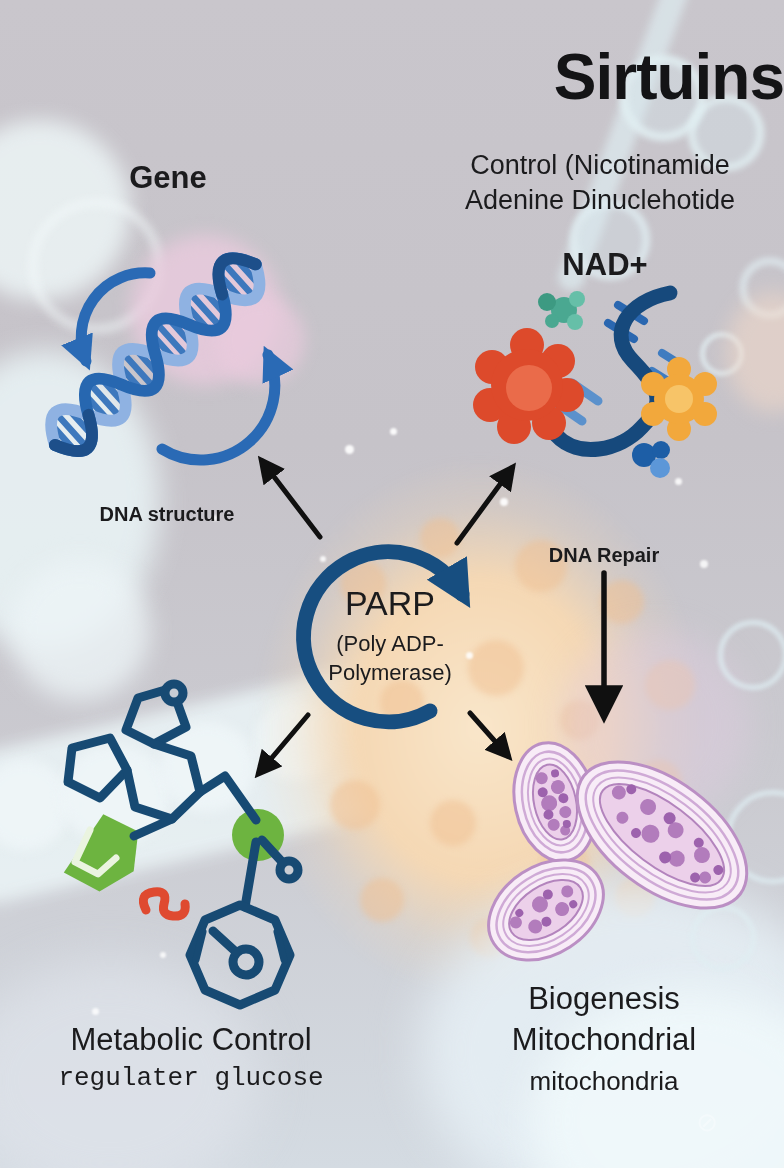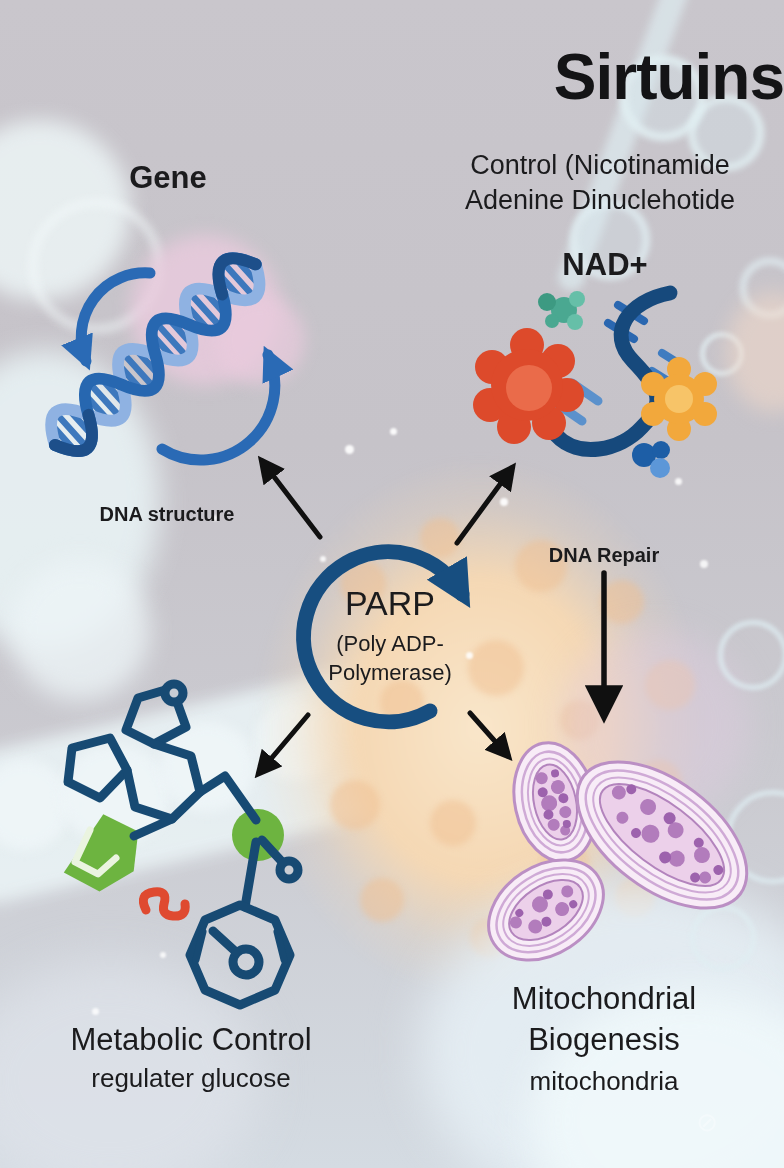--- a/index.html
+++ b/index.html
@@ -308,25 +308,25 @@
 
 <div class="lbl node" style="left:479px;top:503px;width:250px;margin-top:41px;">DNA Repair</div>
 
 <div class="lbl bold" style="left:310px;top:584px;width:160px;font-size:34px;">PARP</div>
 <div class="lbl sub" style="left:295px;top:629px;width:190px;font-size:22px;line-height:29px;">
   <div>(Poly ADP-</div>
   <div>Polymerase)</div>
 </div>
 
 <div class="lbl bold" style="left:25px;top:1022px;width:332px;font-size:31px;">Metabolic Control</div>
-<div class="lbl sub" style="left:25px;top:1062px;width:332px;font-size:26px;line-height:33px;">
+<div class="lbl sub" style="left:25px;top:1062px;width:332px;font-size:26px;line-height:33px;font-family:Liberation Mono, monospace;">
   <div>regulater glucose</div>
 </div>
 
 <div class="lbl bold" style="left:455px;top:978px;width:298px;font-size:31px;line-height:41px;">
+  <div>Biogenesis</div>
   <div>Mitochondrial</div>
-  <div>Biogenesis</div>
 </div>
 <div class="lbl sub" style="left:455px;top:1065px;width:298px;font-size:26px;line-height:32px;">
   <div>mitochondria</div>
 </div>
 
 <div class="watermark">⊘</div>
 
 </body></html>

